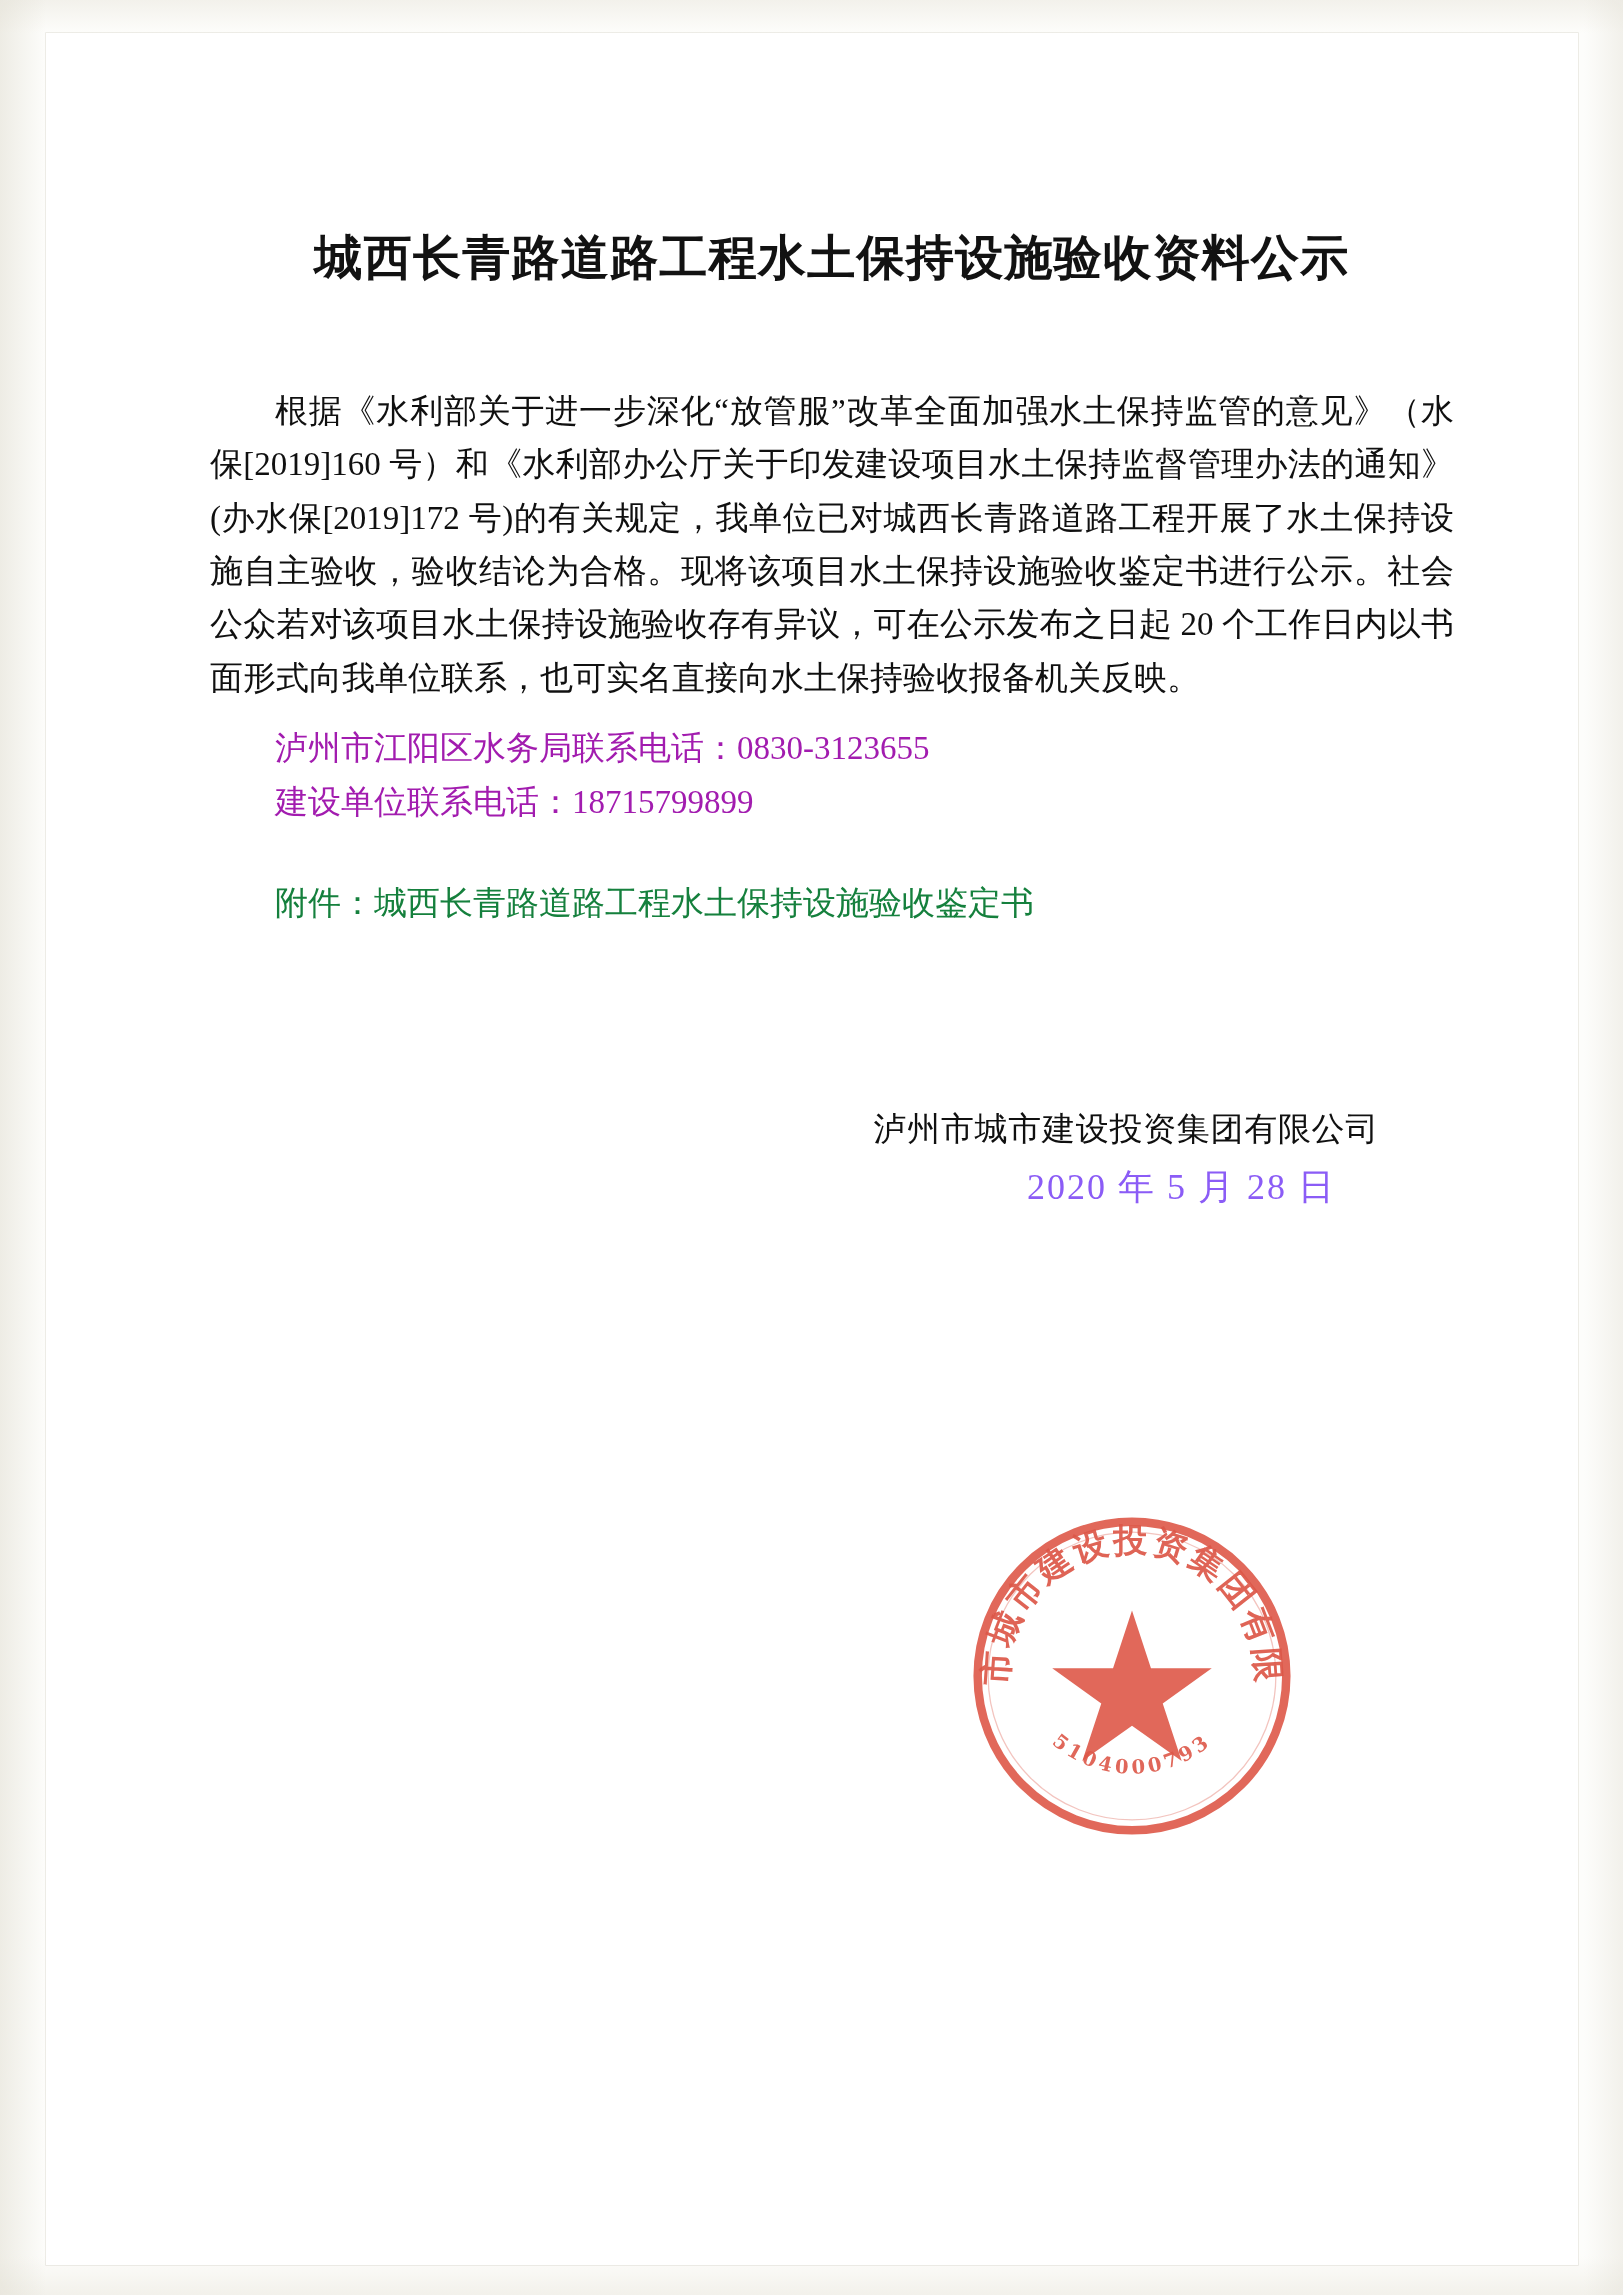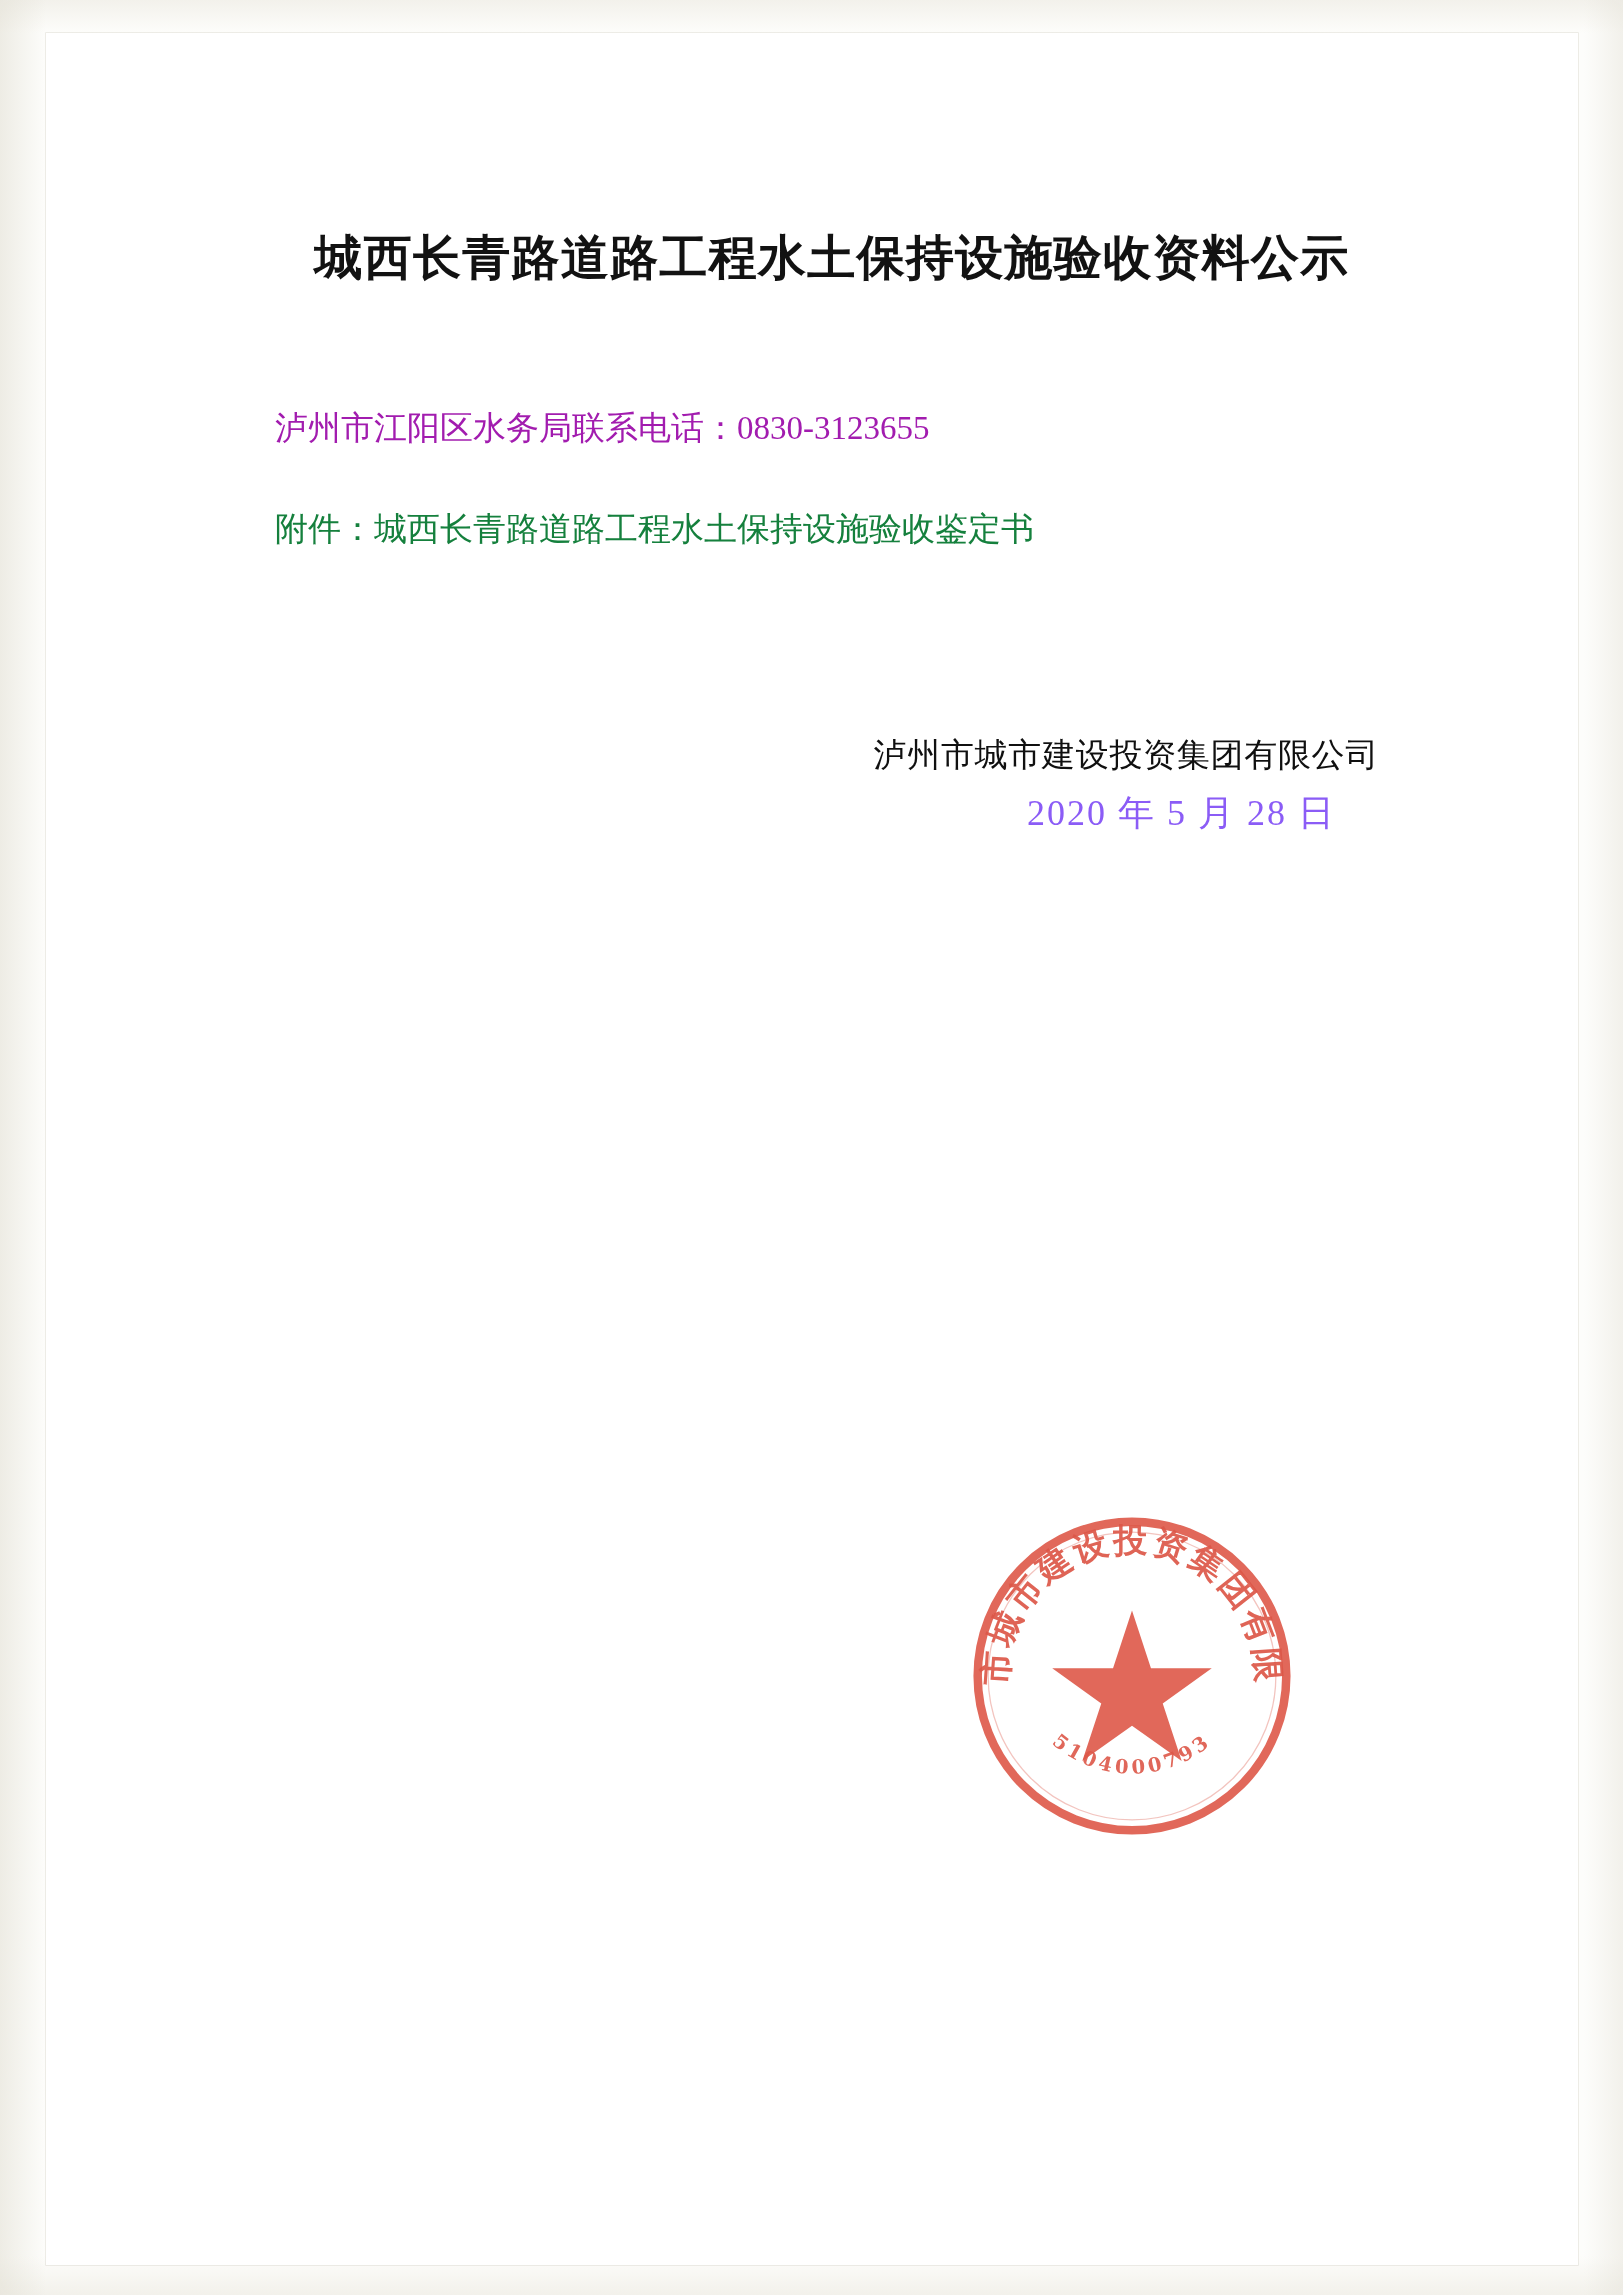--- a/index.html
+++ b/index.html
@@ -138,25 +138,27 @@
 </head>
 <body>
 
 <div class="page">
   <div class="sheet">
 
     <div class="content">
 
       <h1 class="doc-title">城西长青路道路工程水土保持设施验收资料公示</h1>
 
+      <p class="body-text para-indent">根据《水利部关于进一步深化“放管服”改革全面加强水土保持监管的意见》（水保[2019]160 号）和《水利部办公厅关于印发建设项目水土保持监督管理办法的通知》(办水保[2019]172 号)的有关规定，我单位已对城西长青路道路工程开展了水土保持设施自主验收，验收结论为合格。现将该项目水土保持设施验收鉴定书进行公示。社会公众若对该项目水土保持设施验收存有异议，可在公示发布之日起 20 个工作日内以书面形式向我单位联系，也可实名直接向水土保持验收报备机关反映。</p>
 
       <div class="spacer-sm"></div>
 
       <p class="contact-line">泸州市江阳区水务局联系电话：0830-3123655</p>
 
+      <p class="contact-line">建设单位联系电话：18715799899</p>
 
       <div class="spacer-md"></div>
 
       <p class="attachment">附件：城西长青路道路工程水土保持设施验收鉴定书</p>
 
       <div class="signature-block">
         <div class="signature-line">泸州市城市建设投资集团有限公司</div>
         <div class="date-line">2020 年 5 月 28 日</div>
       </div>
 

